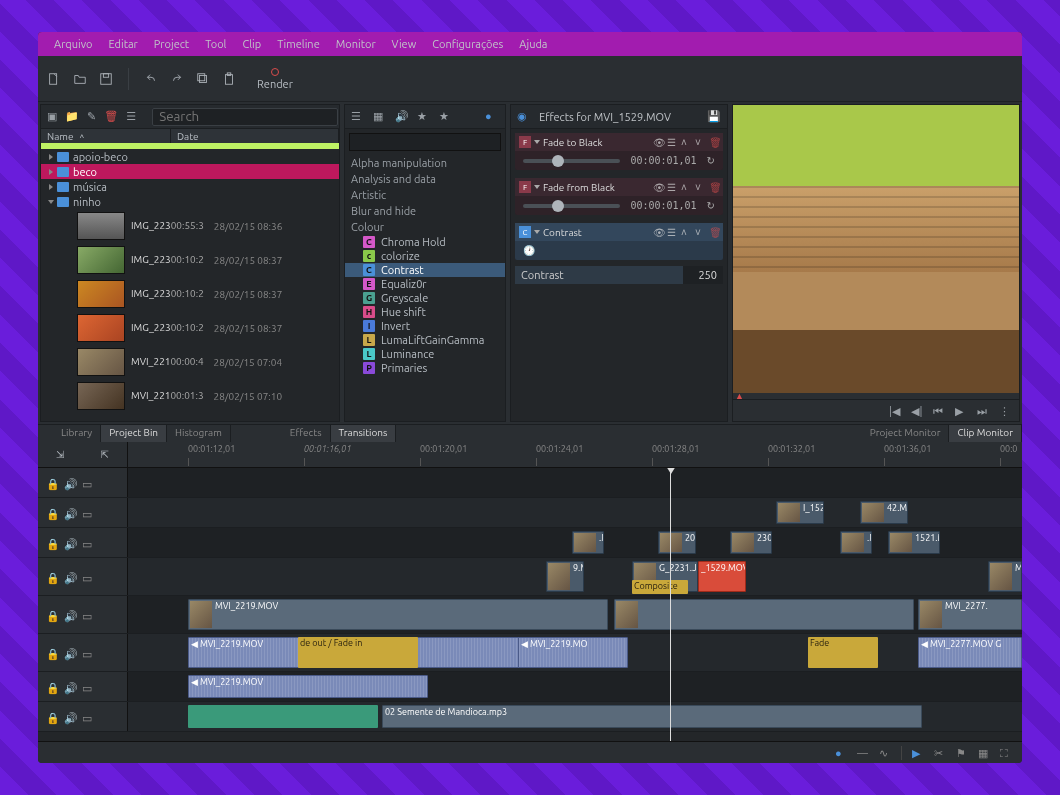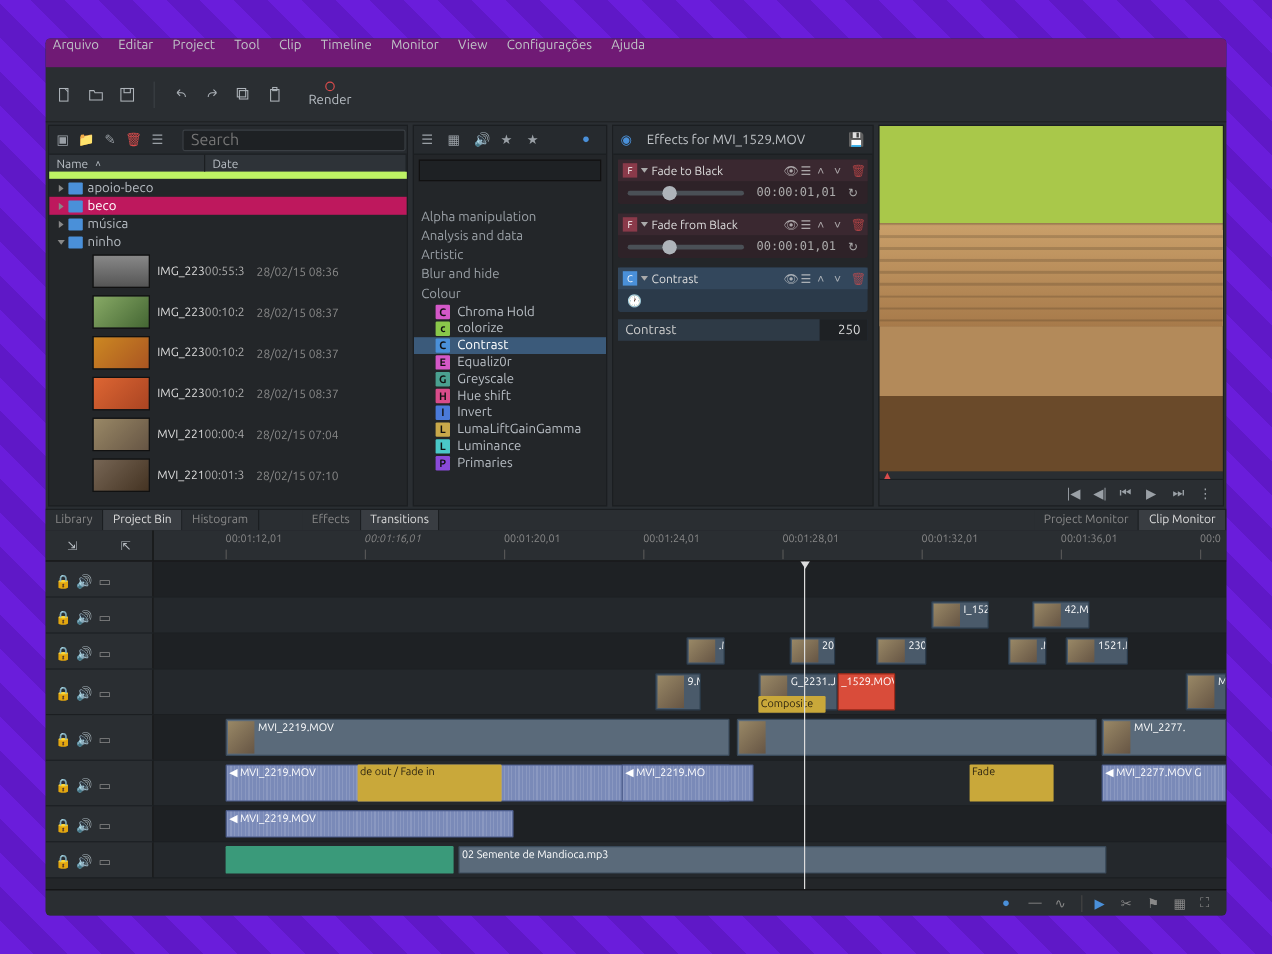--- a/index.html
+++ b/index.html
@@ -1,21 +1,21 @@
 <!DOCTYPE html>
 <html><head>
 <meta charset="utf-8">
 <style>
 * { margin: 0; padding: 0; box-sizing: border-box; font-family: "Ubuntu", "Segoe UI", sans-serif; }
 body { background: #6a1ddb; width: 1060px; height: 795px; overflow: hidden; position: relative; }
 .bg-pattern { position: absolute; inset: 0; background: repeating-linear-gradient(45deg, #6a1ddb 0 20px, #5f18c7 20px 40px); }
 .app { position: absolute; left: 38px; top: 32px; width: 984px; height: 731px; background: #2a2e32; color: #b8bec4; font-size: 11px; display: flex; flex-direction: column; border-radius: 4px; overflow: hidden; }
 
 
-.menubar { height: 24px; display: flex; padding: 0 6px; gap: 16px; background: #701a75; color: #c0c4c8; }
+.menubar { height: 24px; display: flex; align-items: center; padding: 0 16px; gap: 16px; background: #a21caf; color: #c0c4c8; }
 .menubar span { cursor: pointer; }
 
 
 .toolbar { height: 46px; display: flex; align-items: center; padding: 0 8px; gap: 10px; border-bottom: 1px solid #1e2124; }
 .tb-ico { width: 16px; height: 16px; display: inline-flex; align-items: center; justify-content: center; color: #aeb4ba; }
 .tb-sep { width: 1px; height: 22px; background: #3a3f44; margin: 0 4px; }
 .render-grp { display: flex; flex-direction: column; align-items: center; gap: 2px; margin-left: 10px; }
 .render-dot { width: 8px; height: 8px; border: 1.5px solid #d94c4c; border-radius: 50%; }
 
 
@@ -44,21 +44,21 @@
 .thumb.t4 { background: linear-gradient(135deg,#d63,#a42); }
 .thumb.t5 { background: linear-gradient(135deg,#986,#654); }
 .thumb.t6 { background: linear-gradient(135deg,#765,#432); }
 .clip-meta { display: flex; flex-direction: row; font-size: 10px; line-height: 12px; color: #aaa; }
 .clip-meta .nm { color: #ddd; }
 .clip-date { font-size: 10px; color: #888; margin-left: 4px; }
 
 
 .fx { width: 162px; }
 .fx-search { height: 18px; background: #1e2124; margin: 4px; border: 1px solid #111; }
-.fx-list { flex: 1; overflow: hidden; font-size: 11px; margin-top: 18px; }
+.fx-list { flex: 1; overflow: hidden; font-size: 11px; }
 .fx-cat { padding: 2px 6px; color: #9aa0a6; }
 .fx-item { display: flex; align-items: center; gap: 6px; padding: 1px 6px 1px 18px; }
 .fx-item.sel { background: #3b5a7a; color: #fff; }
 .fx-badge { width: 12px; height: 12px; font-size: 9px; font-weight: bold; display: flex; align-items: center; justify-content: center; color: #111; border-radius: 1px; }
 
 
 .stack { width: 218px; }
 .stack-title { flex: 1; color: #c0c4c8; font-size: 11px; }
 .eff-block { margin: 4px; border-radius: 2px; }
 .eff-hdr { height: 18px; display: flex; align-items: center; padding: 0 4px; gap: 4px; font-size: 10px; color: #ddd; }
@@ -79,21 +79,21 @@
 
 
 .monitor { flex: 1; display: flex; flex-direction: column; }
 .mon-img { flex: 1; background: linear-gradient(180deg, #a9c84a 0 28%, #3a2e1f 28% 30%, #d9b98a 30% 58%, #b38a5a 58% 78%, #6a4a2a 78% 100%); position: relative; }
 .mon-img::after { content:""; position:absolute; left:0; top:28%; width:100%; height:30%; background: repeating-linear-gradient(180deg, rgba(0,0,0,0.15) 0 2px, transparent 2px 10px), linear-gradient(180deg,#caa06a,#a77a4a); }
 .mon-ctrl { height: 22px; display: flex; align-items: center; justify-content: flex-end; gap: 10px; padding: 0 8px; background: #2a2e32; border-top: 1px solid #1b1e21; }
 .mon-ctrl .ico { width: 12px; height: 12px; color: #9aa0a6; }
 
 
 .tabrow { height: 18px; display: flex; align-items: stretch; background: #2a2e32; font-size: 10px; border-top: 1px solid #1b1e21; }
-.tabgrp { display: flex; }
+.tabgrp { display: flex; padding-left: 15px; }
 .tab { padding: 2px 8px; background: #2a2e32; color: #888; border-right: 1px solid #1b1e21; cursor: pointer; }
 .tab.active { background: #393d42; color: #ddd; }
 .tabrow .gap { flex: 1; }
 
 
 .tl { flex: 1; display: flex; flex-direction: column; background: #232629; }
 .tl-ruler { height: 26px; display: flex; background: #2a2e32; border-bottom: 1px solid #111; }
 .tl-ruler .head { width: 90px; display: flex; align-items: center; justify-content: space-around; border-right: 1px solid #111; }
 .tl-ruler .ticks { flex: 1; position: relative; font-size: 9px; color: #888; }
 .tick { position: absolute; top: 2px; }

